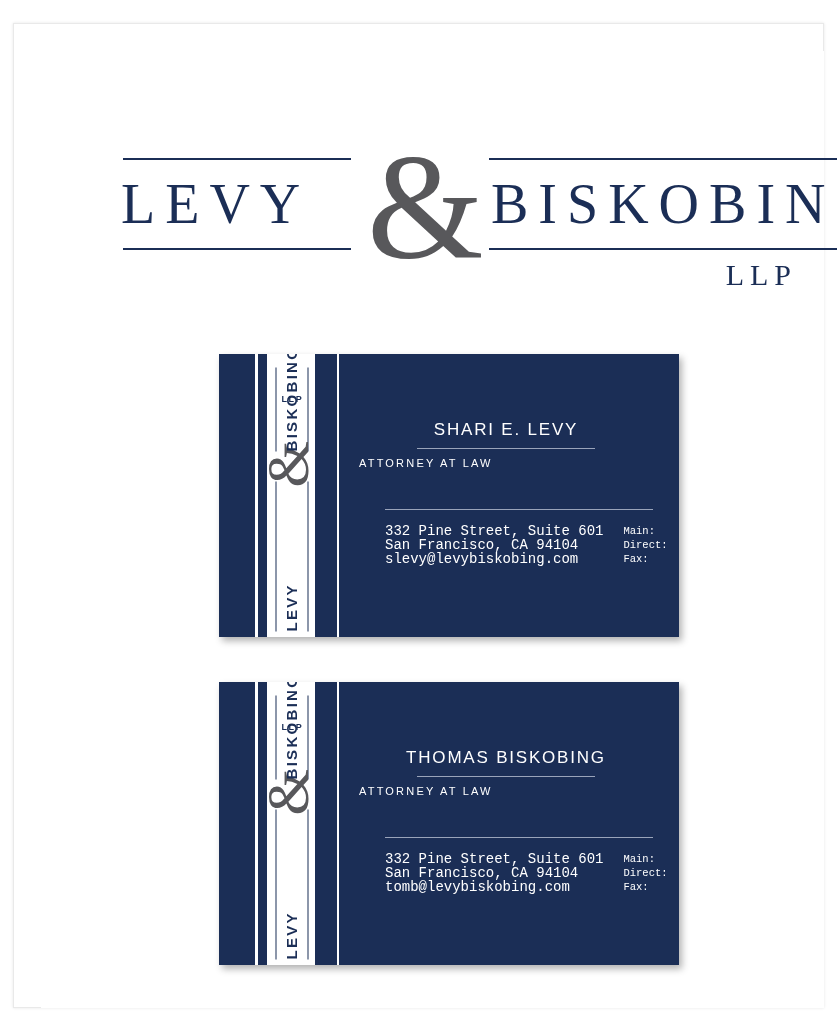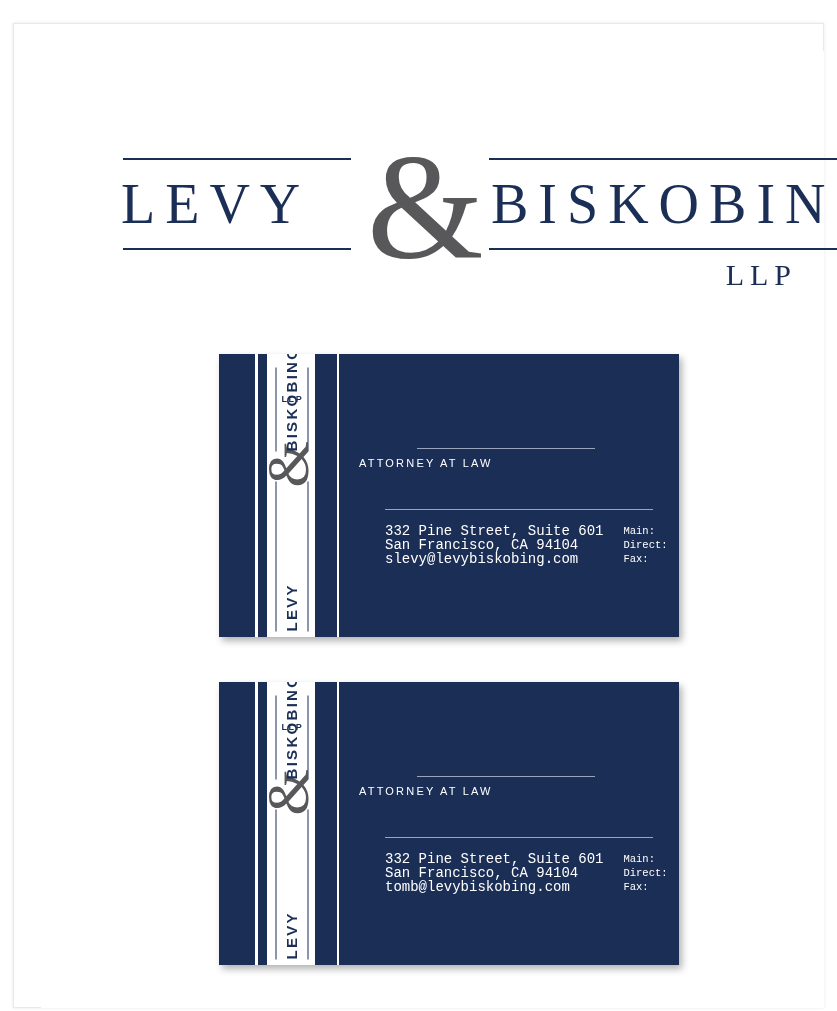--- a/index.html
+++ b/index.html
@@ -320,20 +320,21 @@
               <div class="vert-left-word">LEVY</div>
               <div class="vert-amp">&amp;</div>
               <div class="vert-right-word">BISKOBING</div>
               <div class="vert-llp">LLP</div>
             </div>
           </div>
         </div>
         <div class="band-line-right"></div>
 
         <div class="card-body">
+          <div class="person-name">SHARI E. LEVY</div>
           <div class="name-rule"></div>
           <div class="person-title">ATTORNEY AT LAW</div>
           <div class="contact-rule"></div>
           <div class="contact">
             <div class="contact-left">332 Pine Street, Suite 601
 San Francisco, CA 94104
 slevy@levybiskobing.com</div>
             <div class="contact-div"></div>
             <div class="contact-right">
               <div class="labels">Main:
@@ -359,20 +360,21 @@
               <div class="vert-left-word">LEVY</div>
               <div class="vert-amp">&amp;</div>
               <div class="vert-right-word">BISKOBING</div>
               <div class="vert-llp">LLP</div>
             </div>
           </div>
         </div>
         <div class="band-line-right"></div>
 
         <div class="card-body">
+          <div class="person-name">THOMAS BISKOBING</div>
           <div class="name-rule"></div>
           <div class="person-title">ATTORNEY AT LAW</div>
           <div class="contact-rule"></div>
           <div class="contact">
             <div class="contact-left">332 Pine Street, Suite 601
 San Francisco, CA 94104
 tomb@levybiskobing.com</div>
             <div class="contact-div"></div>
             <div class="contact-right">
               <div class="labels">Main:

